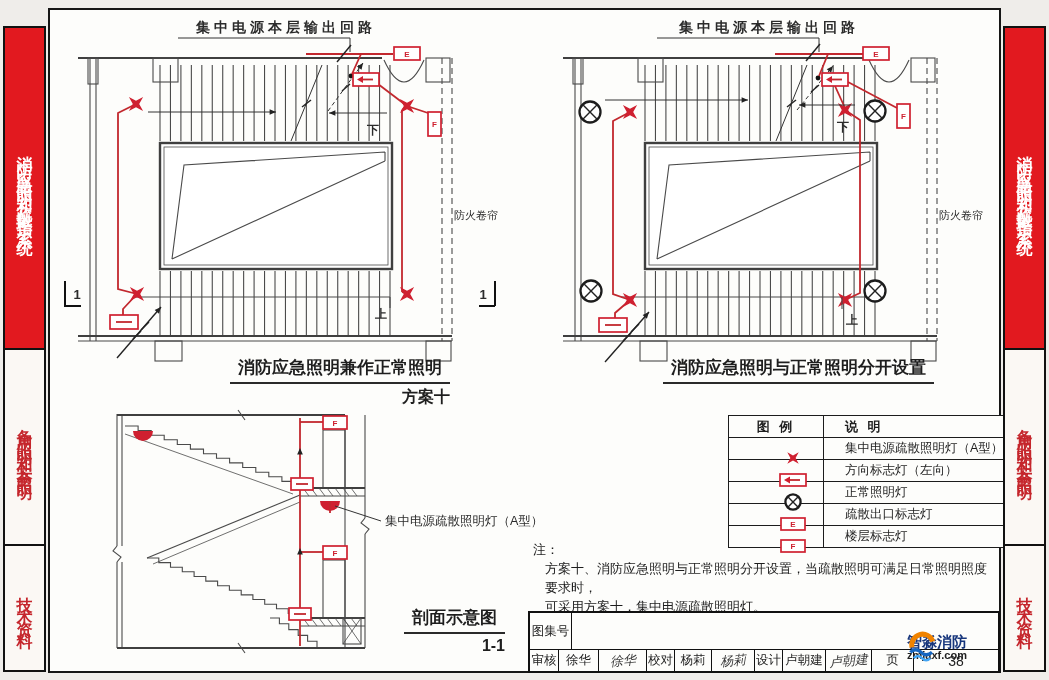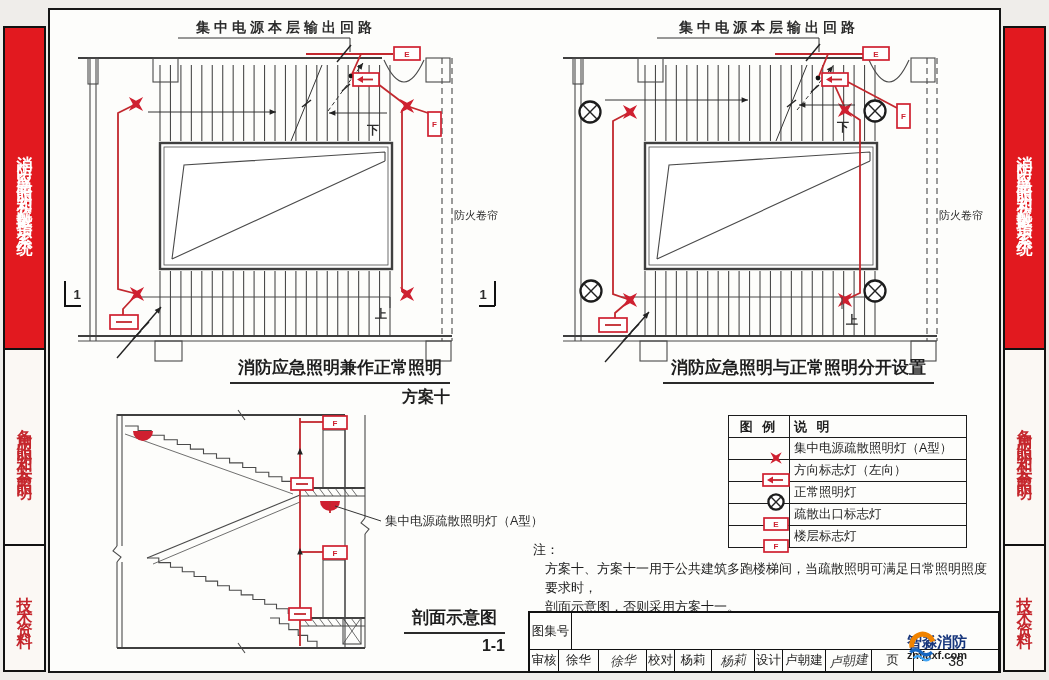--- a/index.html
+++ b/index.html
@@ -37,21 +37,21 @@
   .t12{font-size:12px;font-weight:bold}
   .t11{font-size:11px}
   .t12l{font-size:12.5px}
   .sbt{font-size:8px;font-weight:bold;fill:#cf2030}
   
   .cap{position:absolute;text-align:right;font-weight:bold;color:#1e1e1e;z-index:4}
   .cap .main{display:inline-block;font-size:17px;border-bottom:2px solid #2a2a2a;padding:0 8px 3px}
   .cap .scheme{margin-top:3px;font-size:16px}
   
   .legend{position:absolute;left:728px;top:415px;border-collapse:collapse;z-index:4;background:#fdfdfb}
-  .legend td,.legend th{border:1.6px solid #1c1c1c;height:21px;padding:0 4px;font-size:12.5px;color:#1e1e1e}
+  .legend td,.legend th{border:1.6px solid #1c1c1c;height:21px;padding:0 21px;font-size:12.5px;color:#1e1e1e}
   .legend th{font-size:13px;font-weight:bold;letter-spacing:3px}
   .legend .sym{width:52px;text-align:center}
   .legend .desc{width:168px;text-align:left}
   
   .notes{position:absolute;left:533px;top:540px;width:462px;font-size:13px;color:#1d1d1d;
          line-height:19px;z-index:4}
   .notes .nl{padding-left:12px}
   
   .tblock{position:absolute;left:528px;top:611px;width:472px;height:62px;border:2px solid #111;
           box-sizing:border-box;display:flex;flex-direction:column;background:#fdfdfb;z-index:4}
@@ -507,22 +507,22 @@
             </g>
           </svg>
         </td>
     <td class="desc">楼层标志灯</td>
   </tr>
 </tbody>
   </table>
 
 <div class="notes">
   <div>注：</div>
-  <div class="nl">方案十、方案十一用于公共建筑多跑楼梯间，当疏散照明可满足日常照明照度要求时，</div>
-  <div class="nl">剖面示意图，否则采用方案十一。</div>
+  <div class="nl">方案十、消防应急照明与正常照明分开设置，当疏散照明可满足日常照明照度要求时，</div>
+  <div class="nl">可采用方案十，集中电源疏散照明灯。</div>
 </div>
 
 <div class="tblock">
   <div class="trow trow1">
     <div class="tcell tatlas">图集号</div>
     <div class="tcell tval"></div>
   </div>
   <div class="trow">
     <div class="tcell" style="flex:0 0 29px">审核</div>
     <div class="tcell" style="flex:0 0 40px">徐华</div>

